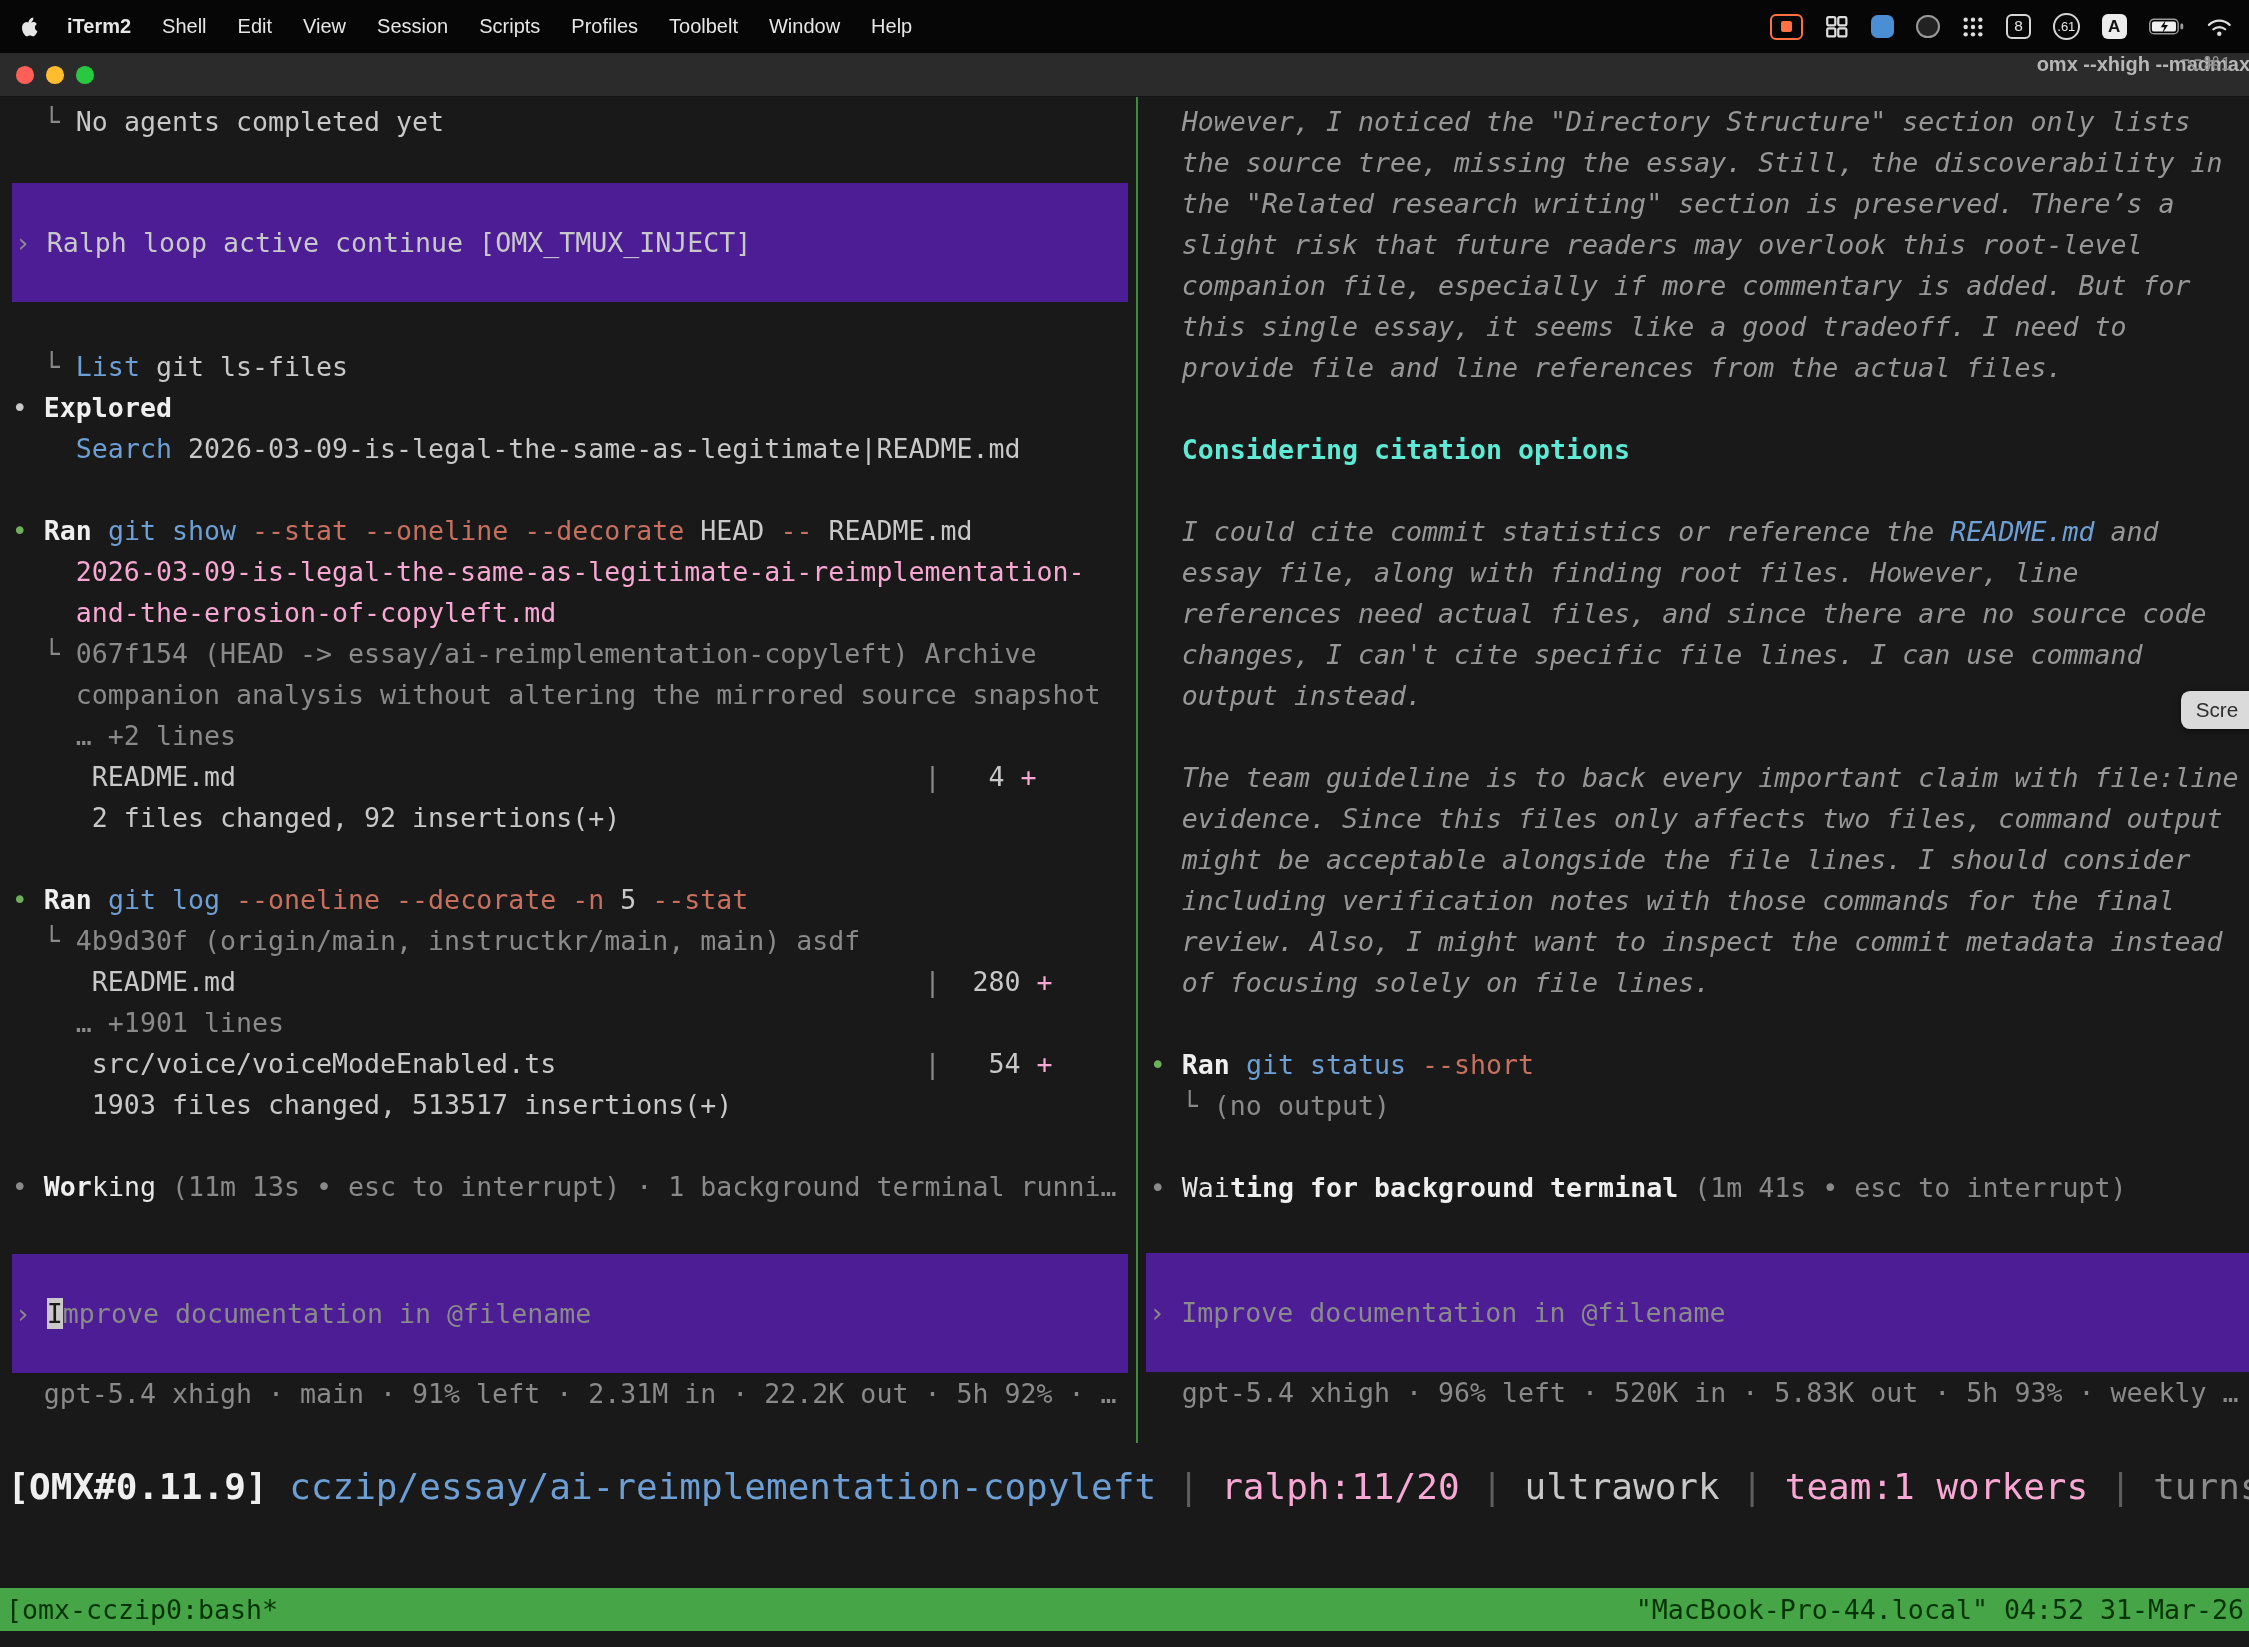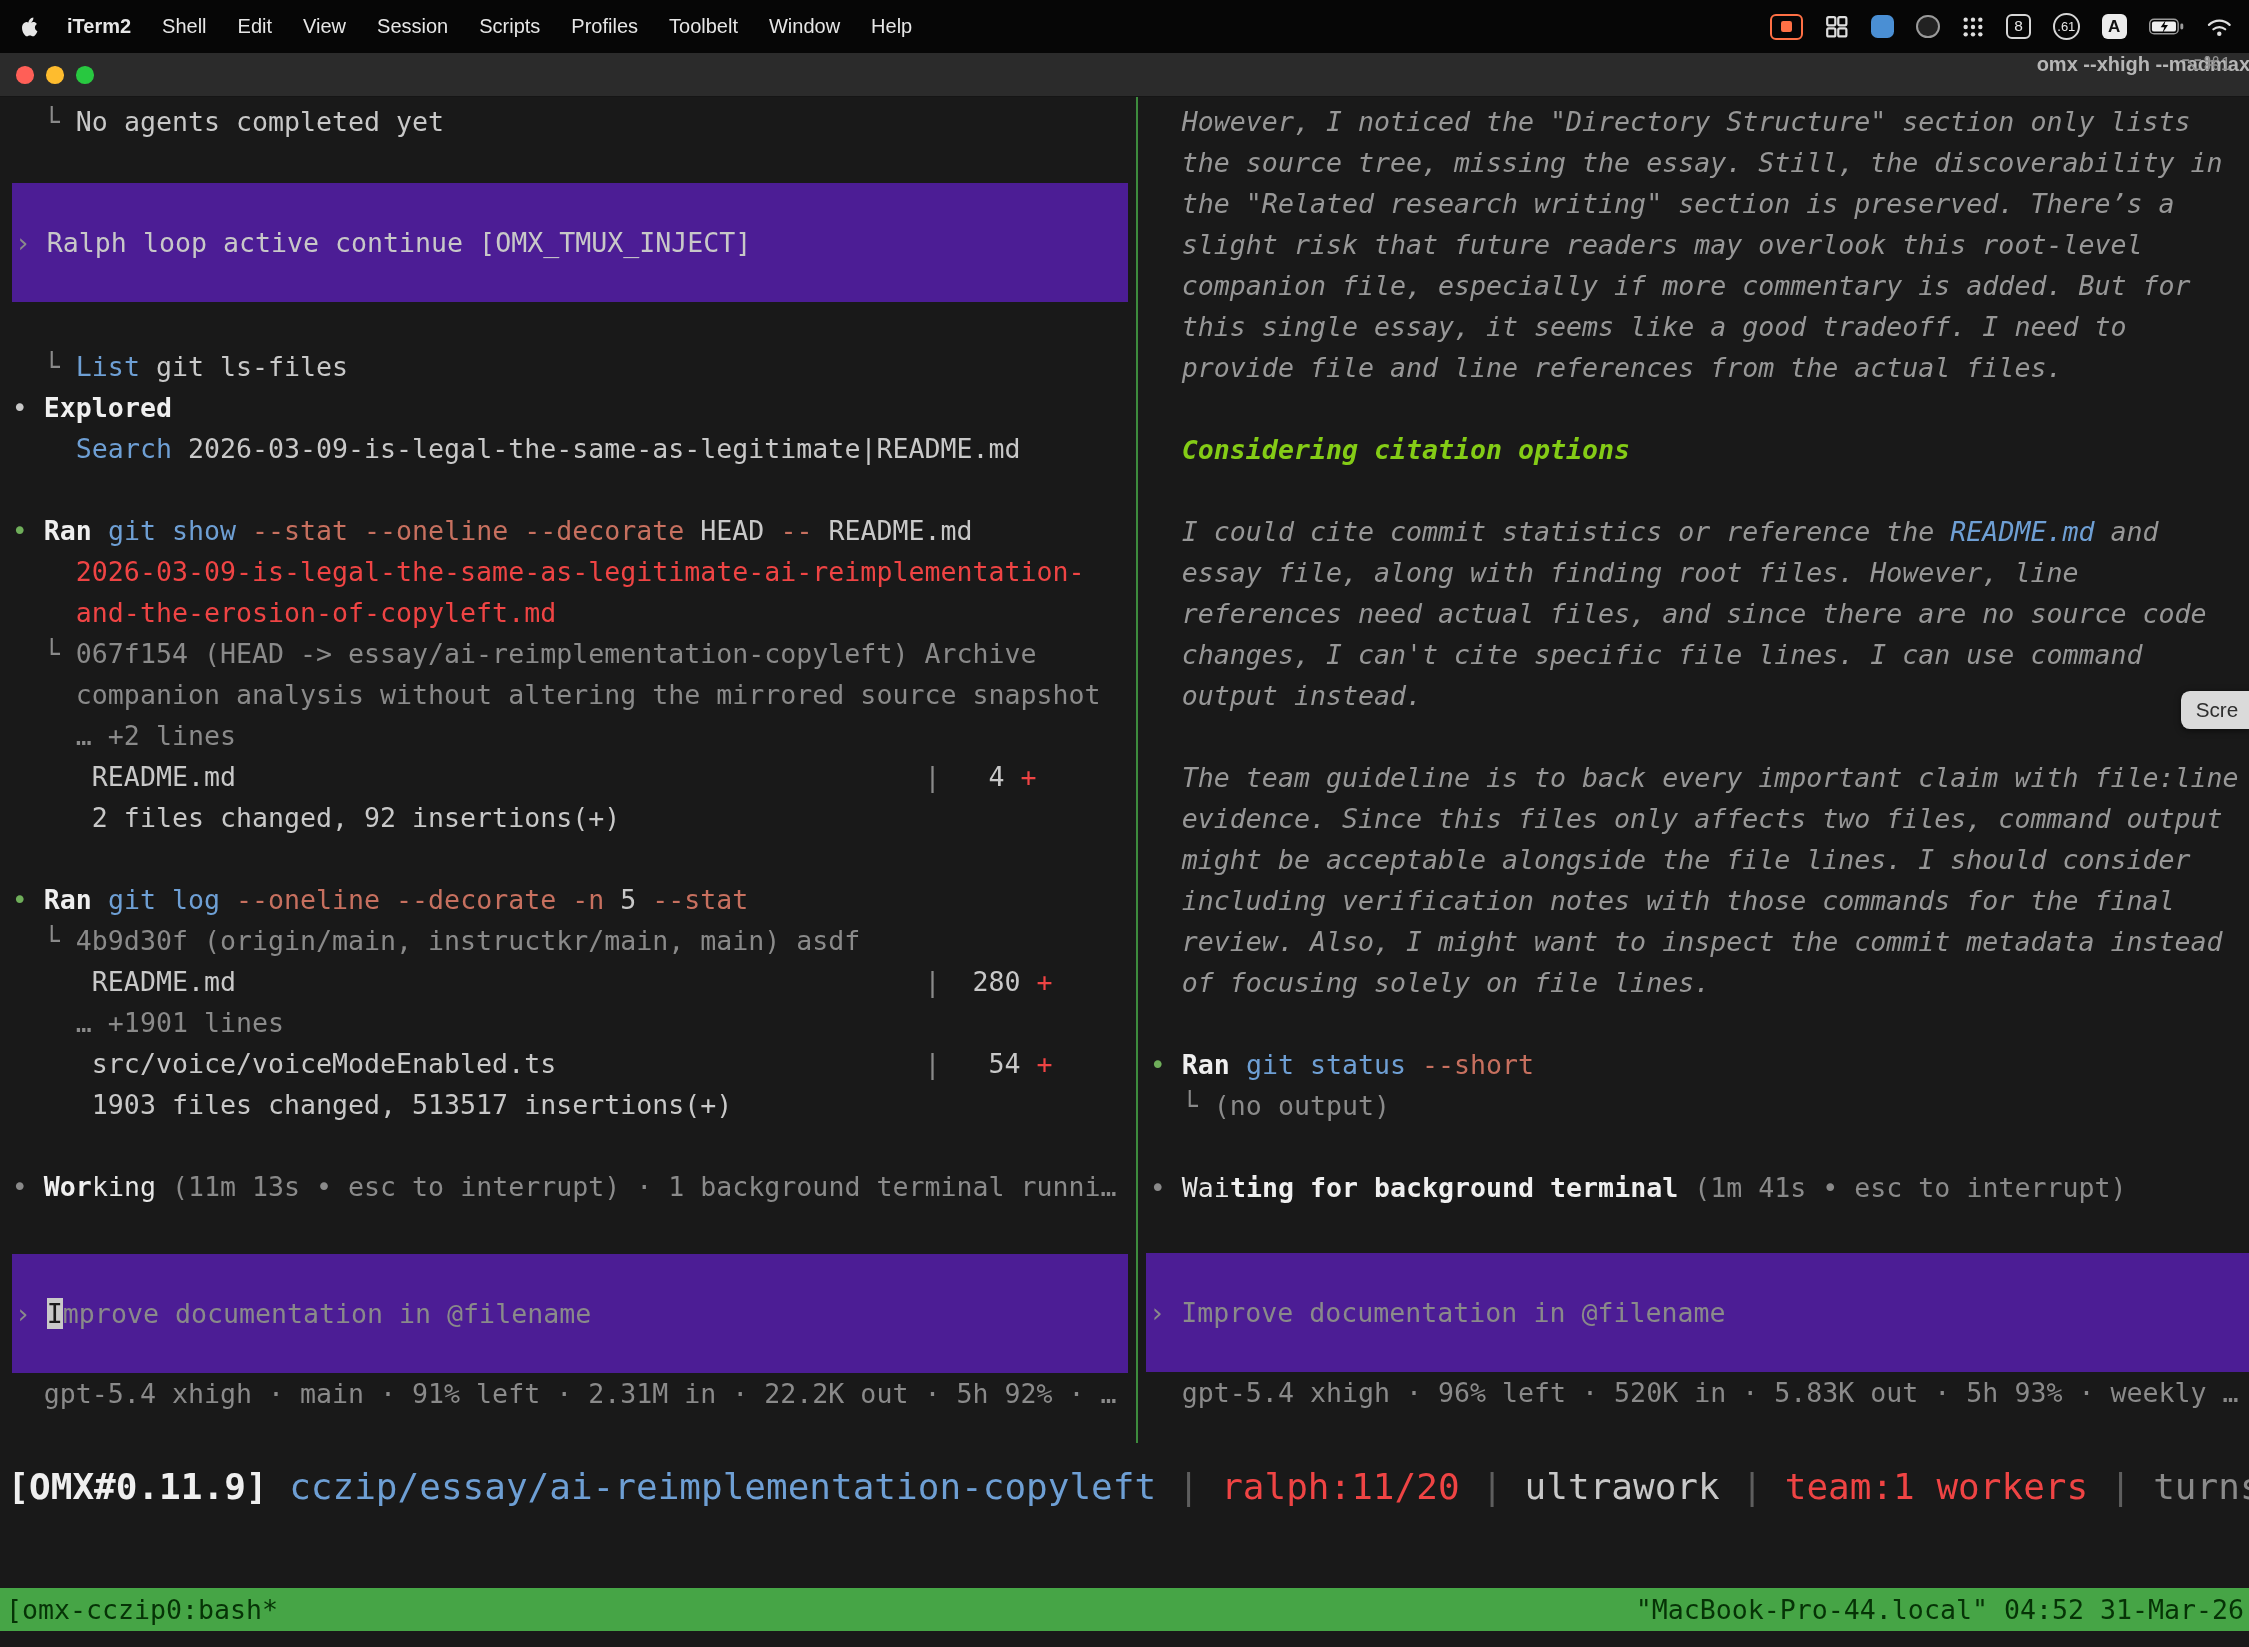--- a/index.html
+++ b/index.html
@@ -43,24 +43,24 @@
   .pane-left .band{width:1116px;}
   .pane-right .band{margin-left:-3.7px;width:1104px;}
 
   .c-def{color:#c8c8c8;}
   .c-dim{color:#8a8a8a;}
   .c-dimb{color:#e5e5e5;font-weight:normal;}
   .c-dim2{color:#5e5e5e;}
   .c-white{color:#efefef;font-weight:bold;}
   .c-blue{color:#6e9fd4;}
   .c-red{color:#c7705f;}
-  .c-green{color:#ef4444;margin-top:16px;}
+  .c-green{color:#f9a8d4;margin-top:16px;}
   .c-gbul{color:#6fae5a;}
   .c-it{color:#979797;font-style:italic;}
-  .c-itb{color:#84cc16;font-style:italic;font-weight:bold;}
+  .c-itb{color:#5eead4;font-weight:bold;}
   .c-itblue{color:#6e9fd4;font-style:italic;}
   .c-cur{background:#c9c9c9;color:#1a1a1a;}
 
   .omx-line{position:absolute;left:7.4px;top:1369px;height:41px;line-height:41px;font-size:36px;white-space:pre;overflow:hidden;right:0;}
 
   .tmux-bar{position:absolute;left:0;right:0;top:1491px;height:43px;background:#46a546;color:#063306;
     font-family:"DejaVu Sans Mono",monospace;font-size:26.6px;line-height:43px;display:flex;justify-content:space-between;
     padding:0 5.9px;white-space:pre;box-sizing:border-box;}
 
   .toast{position:absolute;right:0;top:691px;height:38px;background:#dadada;color:#2e2e2e;

